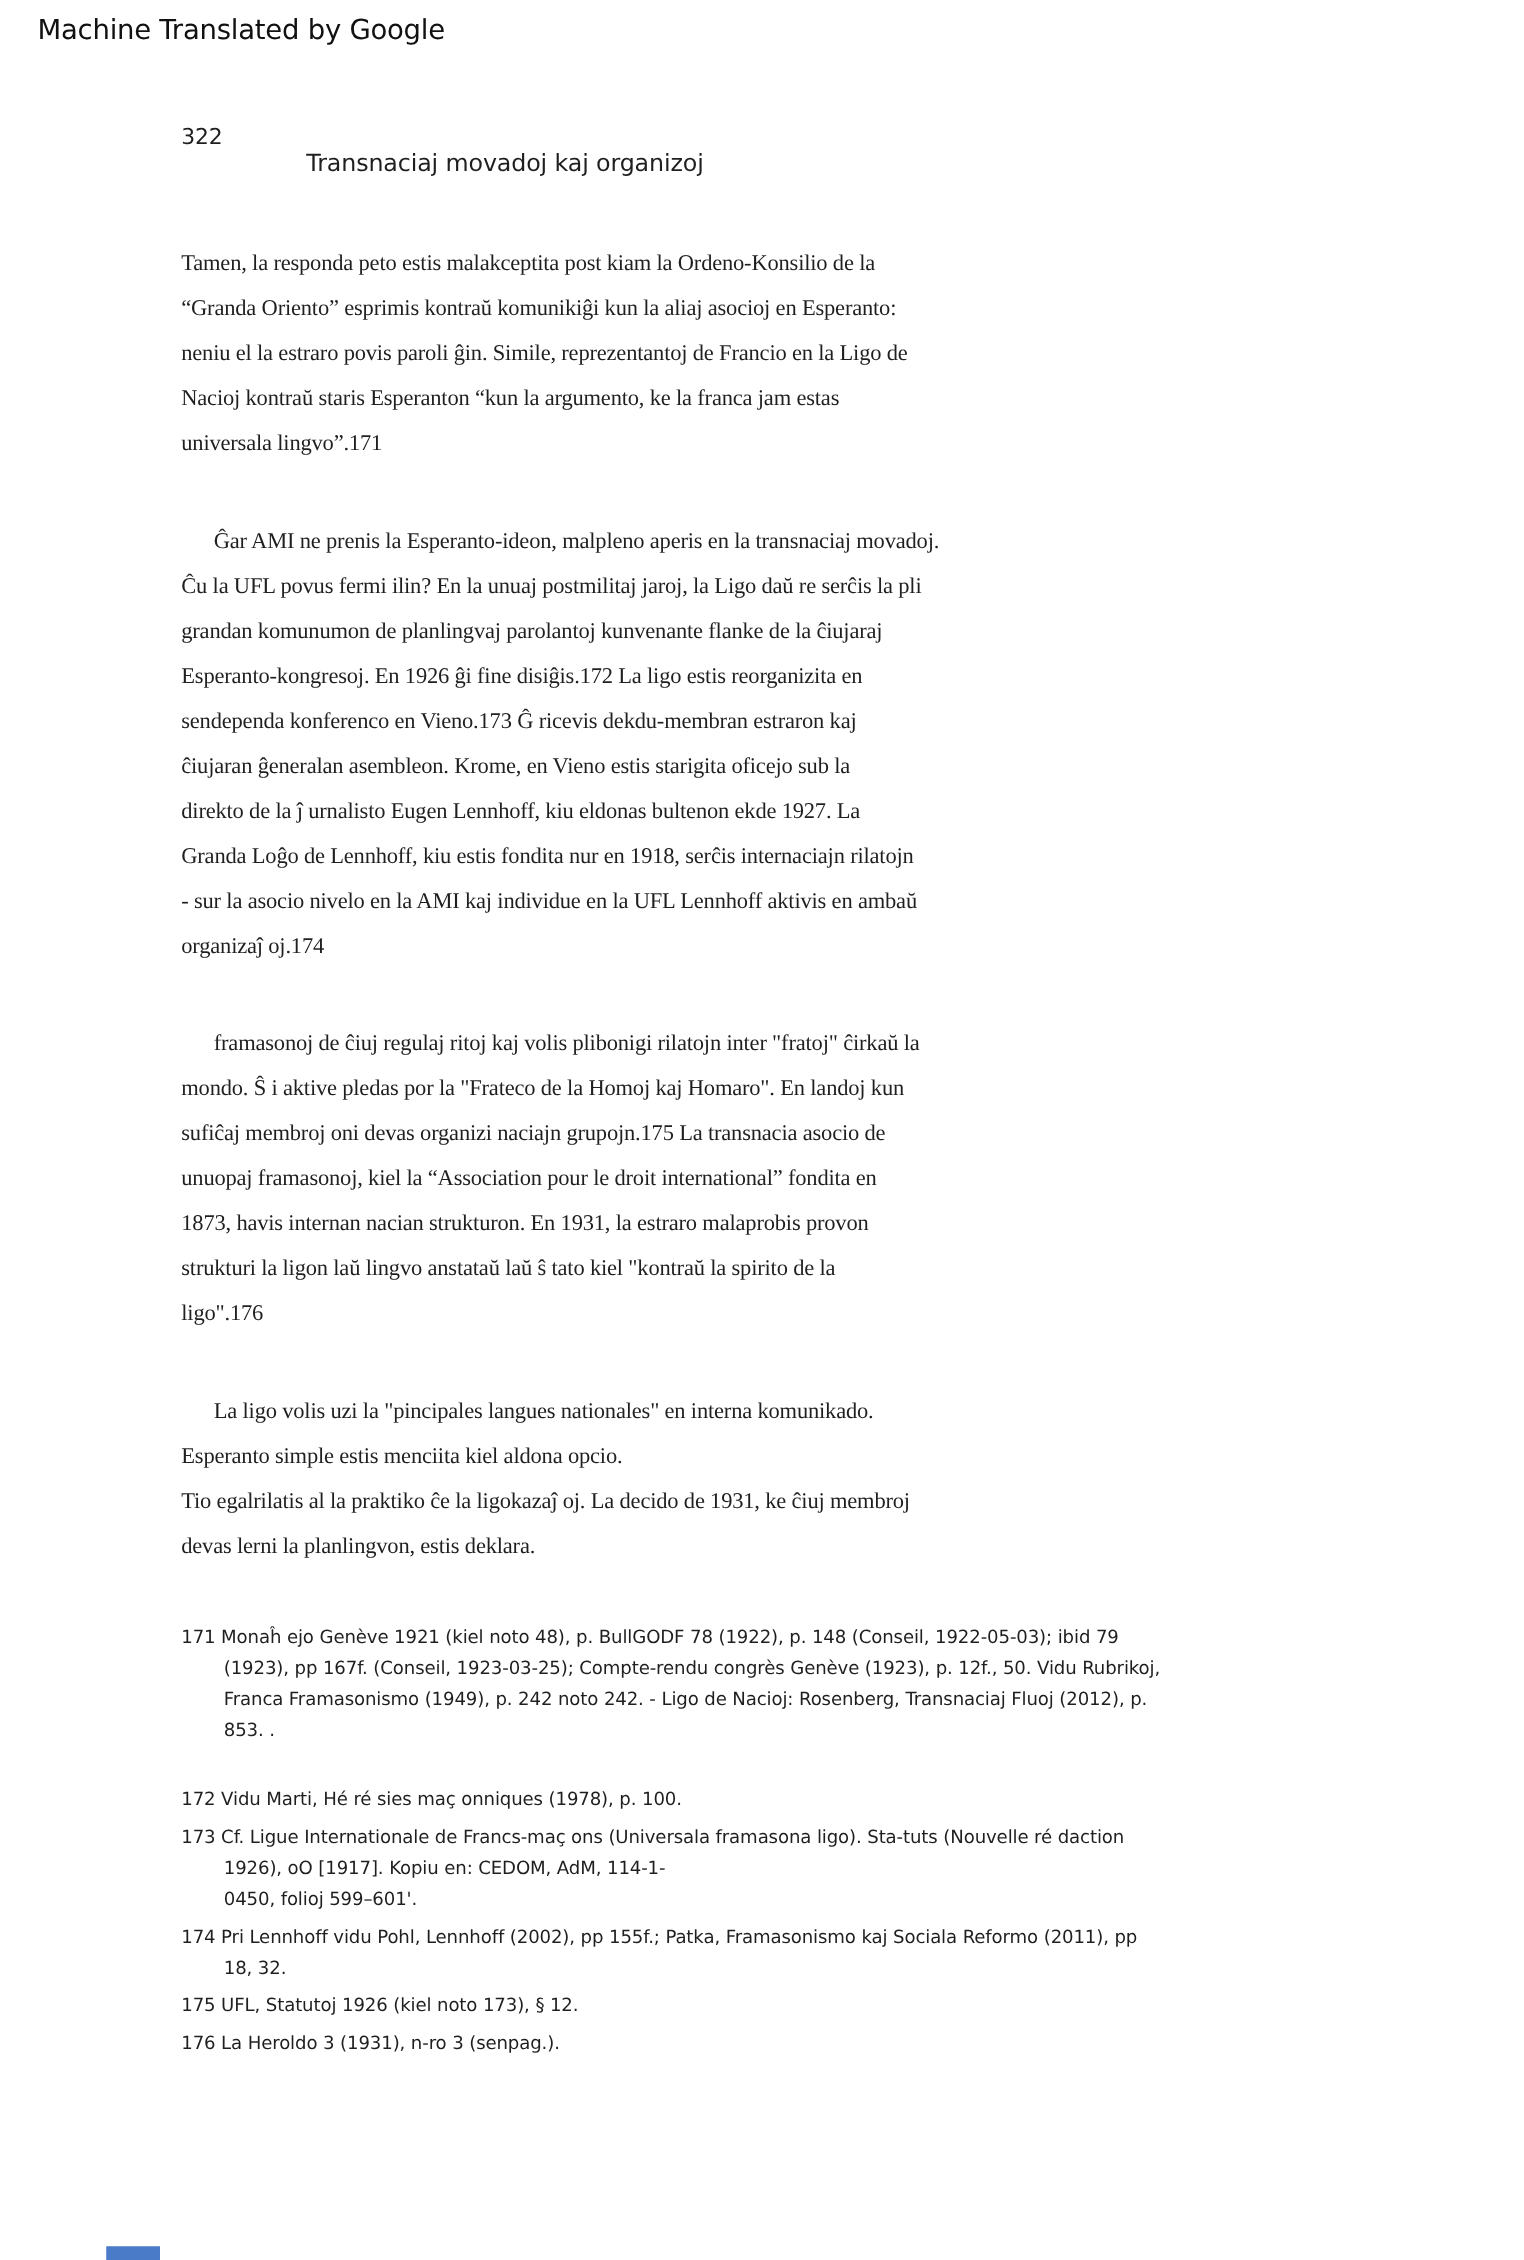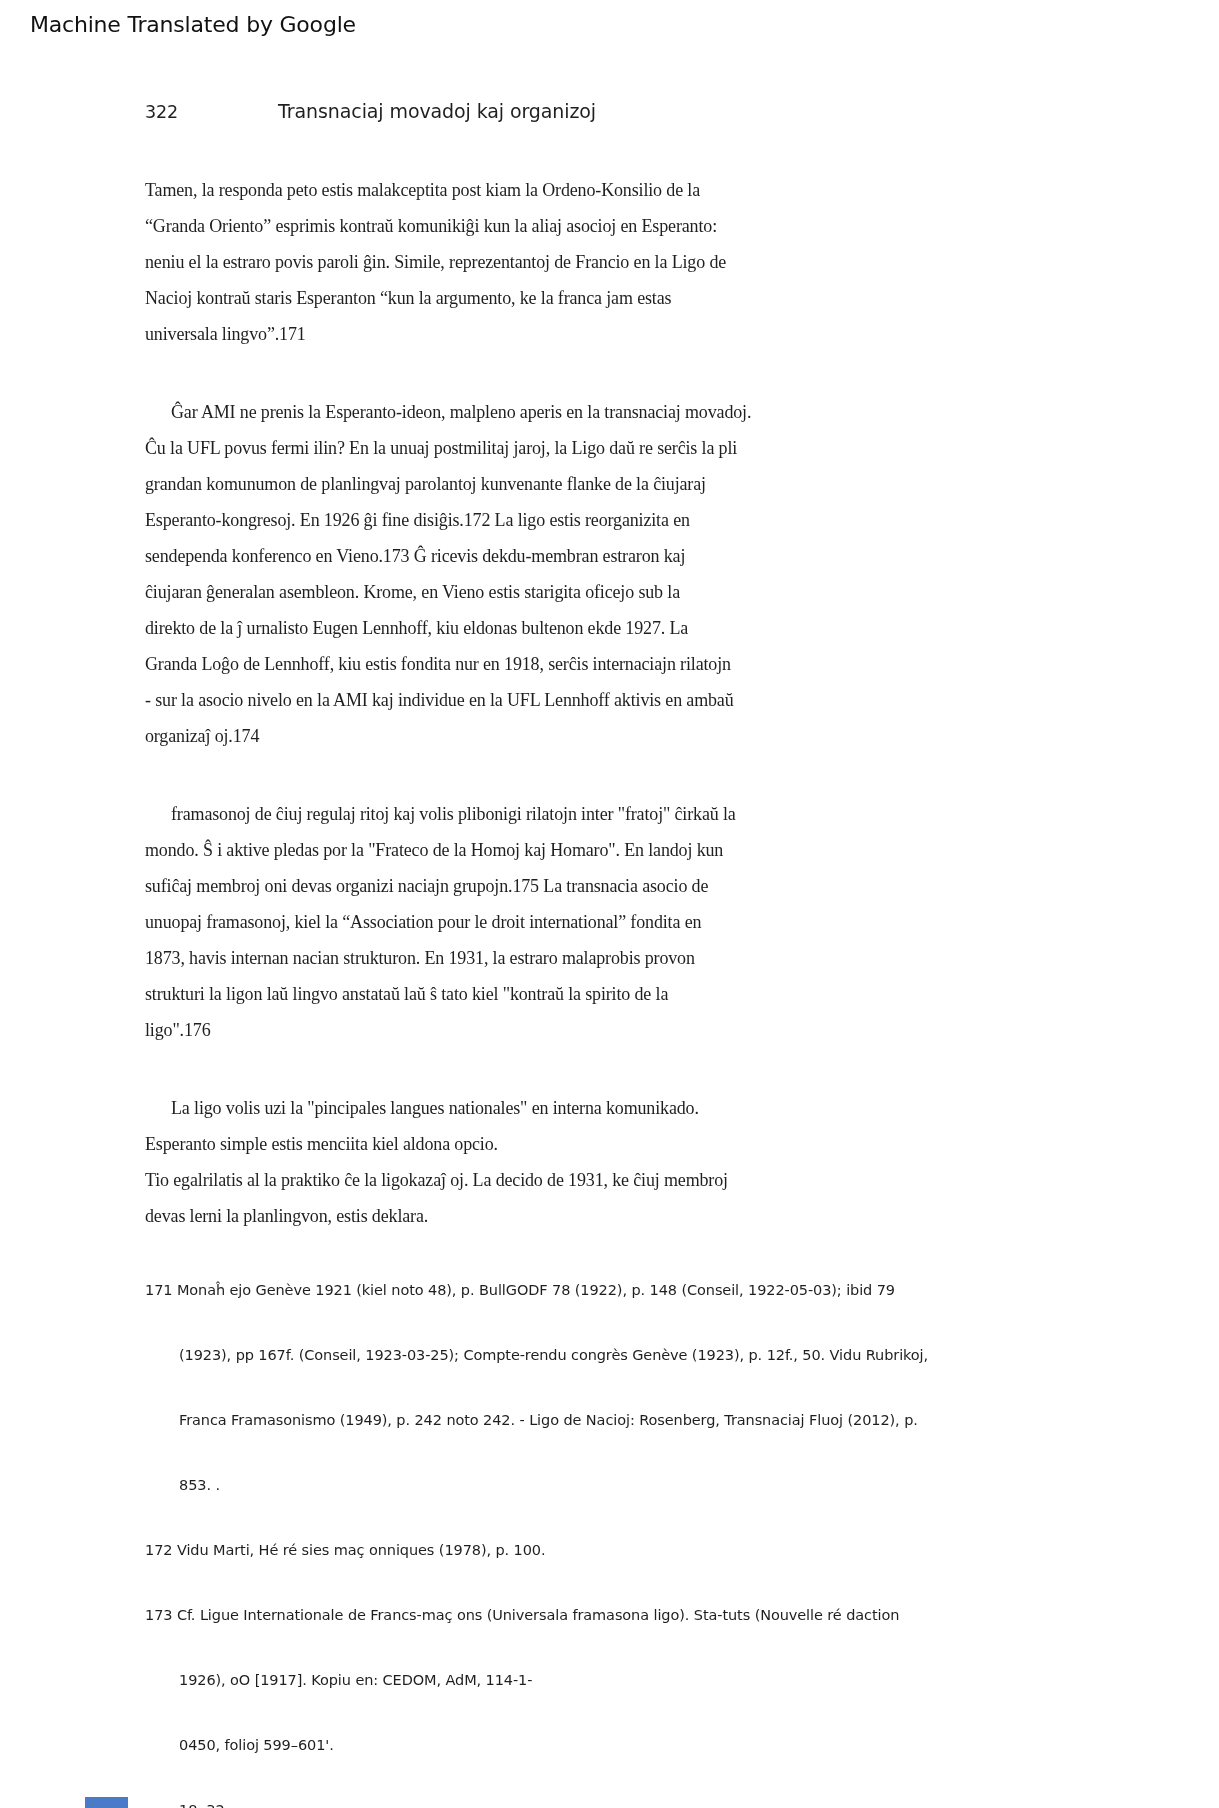--- a/index.html
+++ b/index.html
@@ -22,23 +22,24 @@
     white-space: nowrap;
   }
   .page {
     position: absolute;
     top: 0; left: 0;
     width: 100%;
   }
   .page-header {
     margin: 100px 0 0 145px;
     display: flex;
-    align-items: flex-end;
+    align-items: flex-start;
     font-size: 19px;
     letter-spacing: -0.1px;
+    flex-direction: column;
   }
   .page-number { font-size: 17.5px; }
   .page-title { margin-left: 100px; }
   .body-text {
     margin: 50px 0 0 145px;
     font-size: 18px;
     line-height: 36px;
     letter-spacing: -0.15px;
     font-family: Liberation Serif, serif;
   }
@@ -46,21 +47,21 @@
   .para .line { white-space: nowrap; }
   .para.indent-first .line:first-child { text-indent: 26px; }
   .footnotes {
     margin: 44px 0 0 145px;
     font-size: 14.5px;
     line-height: 25px;
     letter-spacing: -0.1px;
   }
   .footnote { margin-bottom: 5px; }
   .footnote.gap-after { margin-bottom: 30px; }
-  .footnote .line { white-space: nowrap; margin-top: 40px; }
+  .footnote .line { white-space: nowrap; }
   .footnote .line.cont { padding-left: 34px; }
   .bottom-mark {
     position: absolute;
     left: 85px;
     top: 1797px;
     width: 43px;
     height: 11px;
   }
 </style>
 </head>
@@ -121,20 +122,21 @@
       </div>
       <div class="footnote">
         <div class="line">172 Vidu Marti, Hé ré sies maç onniques (1978), p. 100.</div>
       </div>
       <div class="footnote">
         <div class="line">173 Cf. Ligue Internationale de Francs-maç ons (Universala framasona ligo). Sta-tuts (Nouvelle ré daction</div>
         <div class="line cont">1926), oO [1917]. Kopiu en: CEDOM, AdM, 114-1-</div>
         <div class="line cont">0450, folioj 599–601'.</div>
       </div>
       <div class="footnote">
+        <div class="line">174 Pri Lennhoff vidu Pohl, Lennhoff (2002), pp 155f.; Patka, Framasonismo kaj Sociala Reformo (2011), pp</div>
         <div class="line cont">18, 32.</div>
       </div>
       <div class="footnote">
         <div class="line">175 UFL, Statutoj 1926 (kiel noto 173), § 12.</div>
       </div>
       <div class="footnote">
         <div class="line">176 La Heroldo 3 (1931), n-ro 3 (senpag.).</div>
       </div>
     </div>
 

